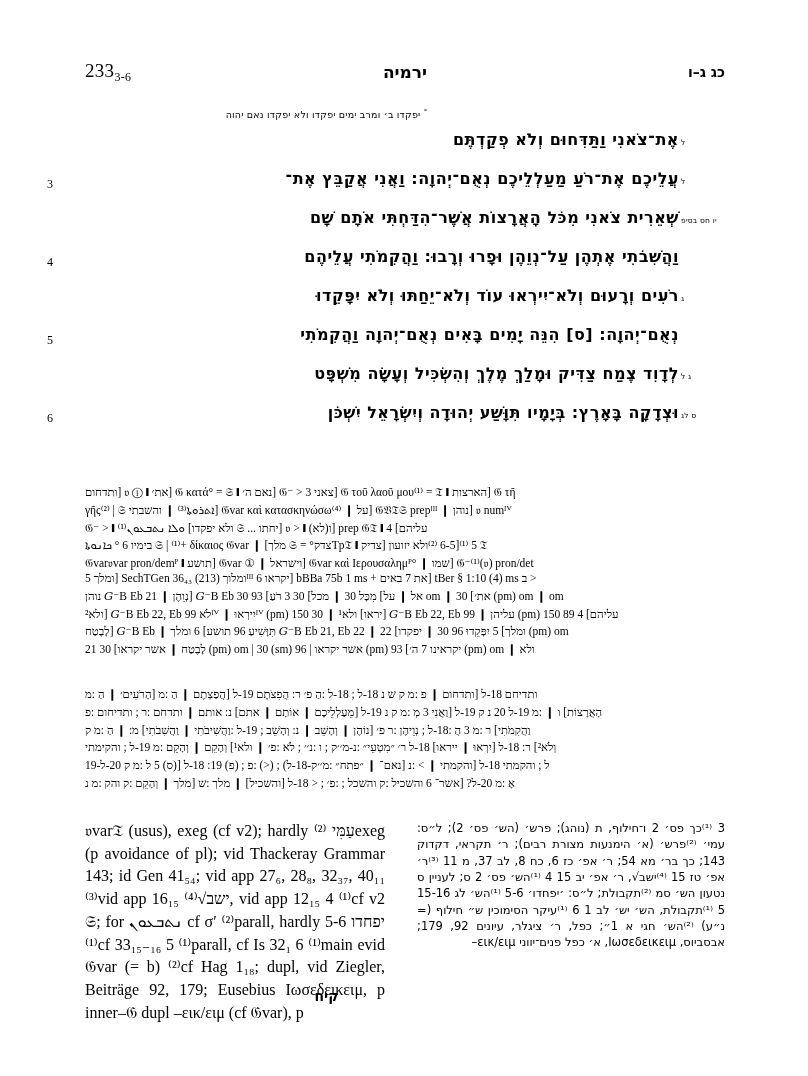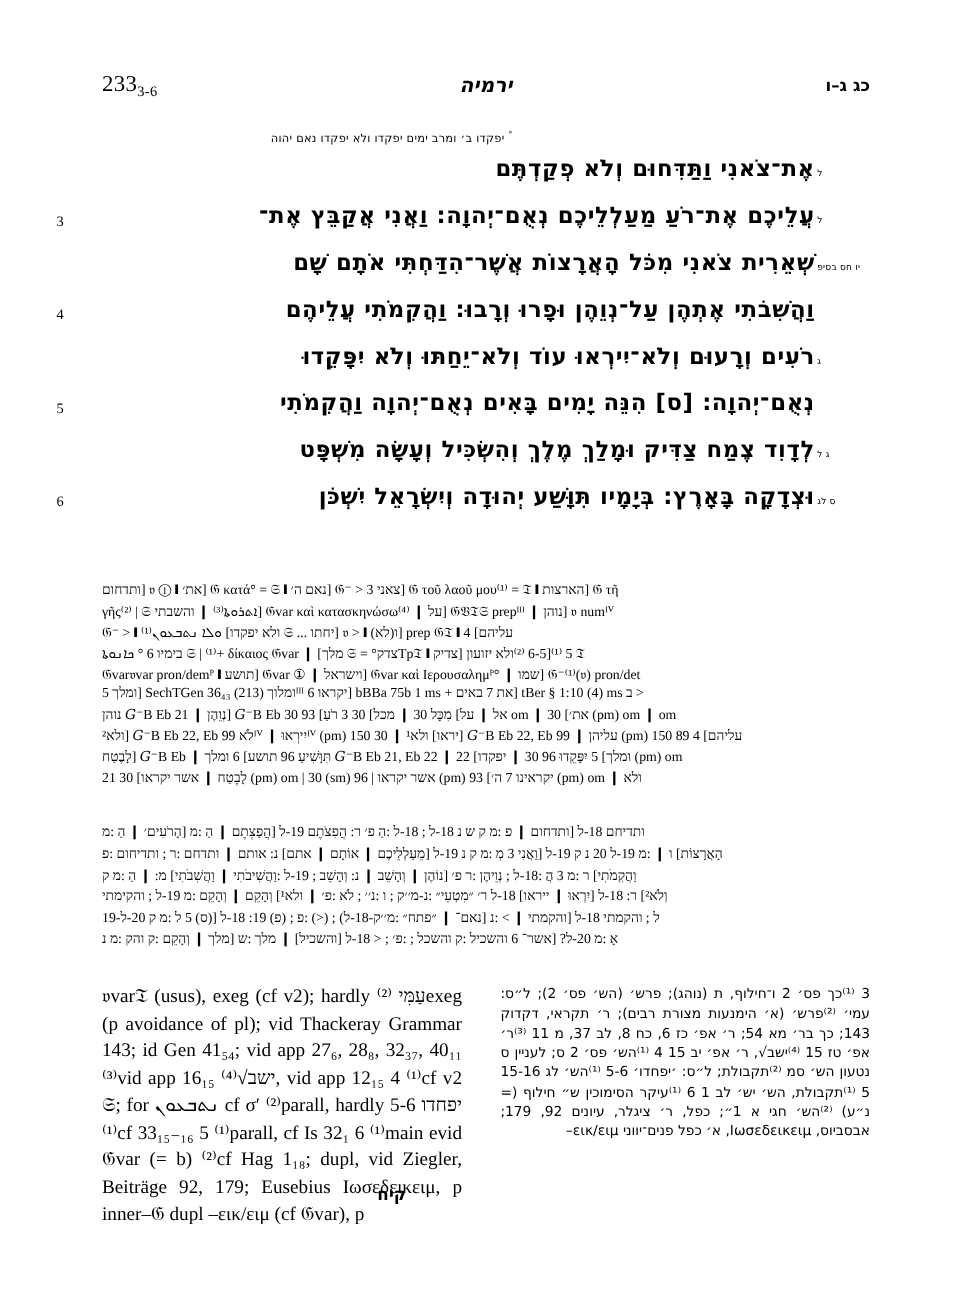--- a/index.html
+++ b/index.html
@@ -44,21 +44,20 @@
     top: 4px;
   }
   .runhead .booktitle {
     position: absolute;
     left: 0; right: 0; top: 2px;
     text-align: center;
     font-size: 17px;
     direction: rtl;
     font-family: "DejaVu Sans", sans-serif;
     font-weight: 700;
-    font-style: italic;
   }
   .runhead .chapref {
     position: absolute;
     right: 0; top: 4px;
     font-size: 14px;
     direction: rtl;
     font-family: "DejaVu Sans", sans-serif;
     font-weight: 700;
   }
 
@@ -106,21 +105,21 @@
     box-sizing: border-box;
   }
   .bibline .gutter.tiny {
     font-size: 7.5px;
     letter-spacing: .2px;
   }
   .bibline .htext {
     flex: 1 1 auto;
     direction: rtl;
     font-family: "DejaVu Sans", sans-serif;
-    font-size: 19px;
+    font-size: 16px;
     font-weight: 700;
     letter-spacing: .5px;
     white-space: nowrap;
     line-height: 1;
   }
   .bibline .vnum {
     position: absolute;
     left: -38px;
     top: 6px;
     font-size: 12px;

